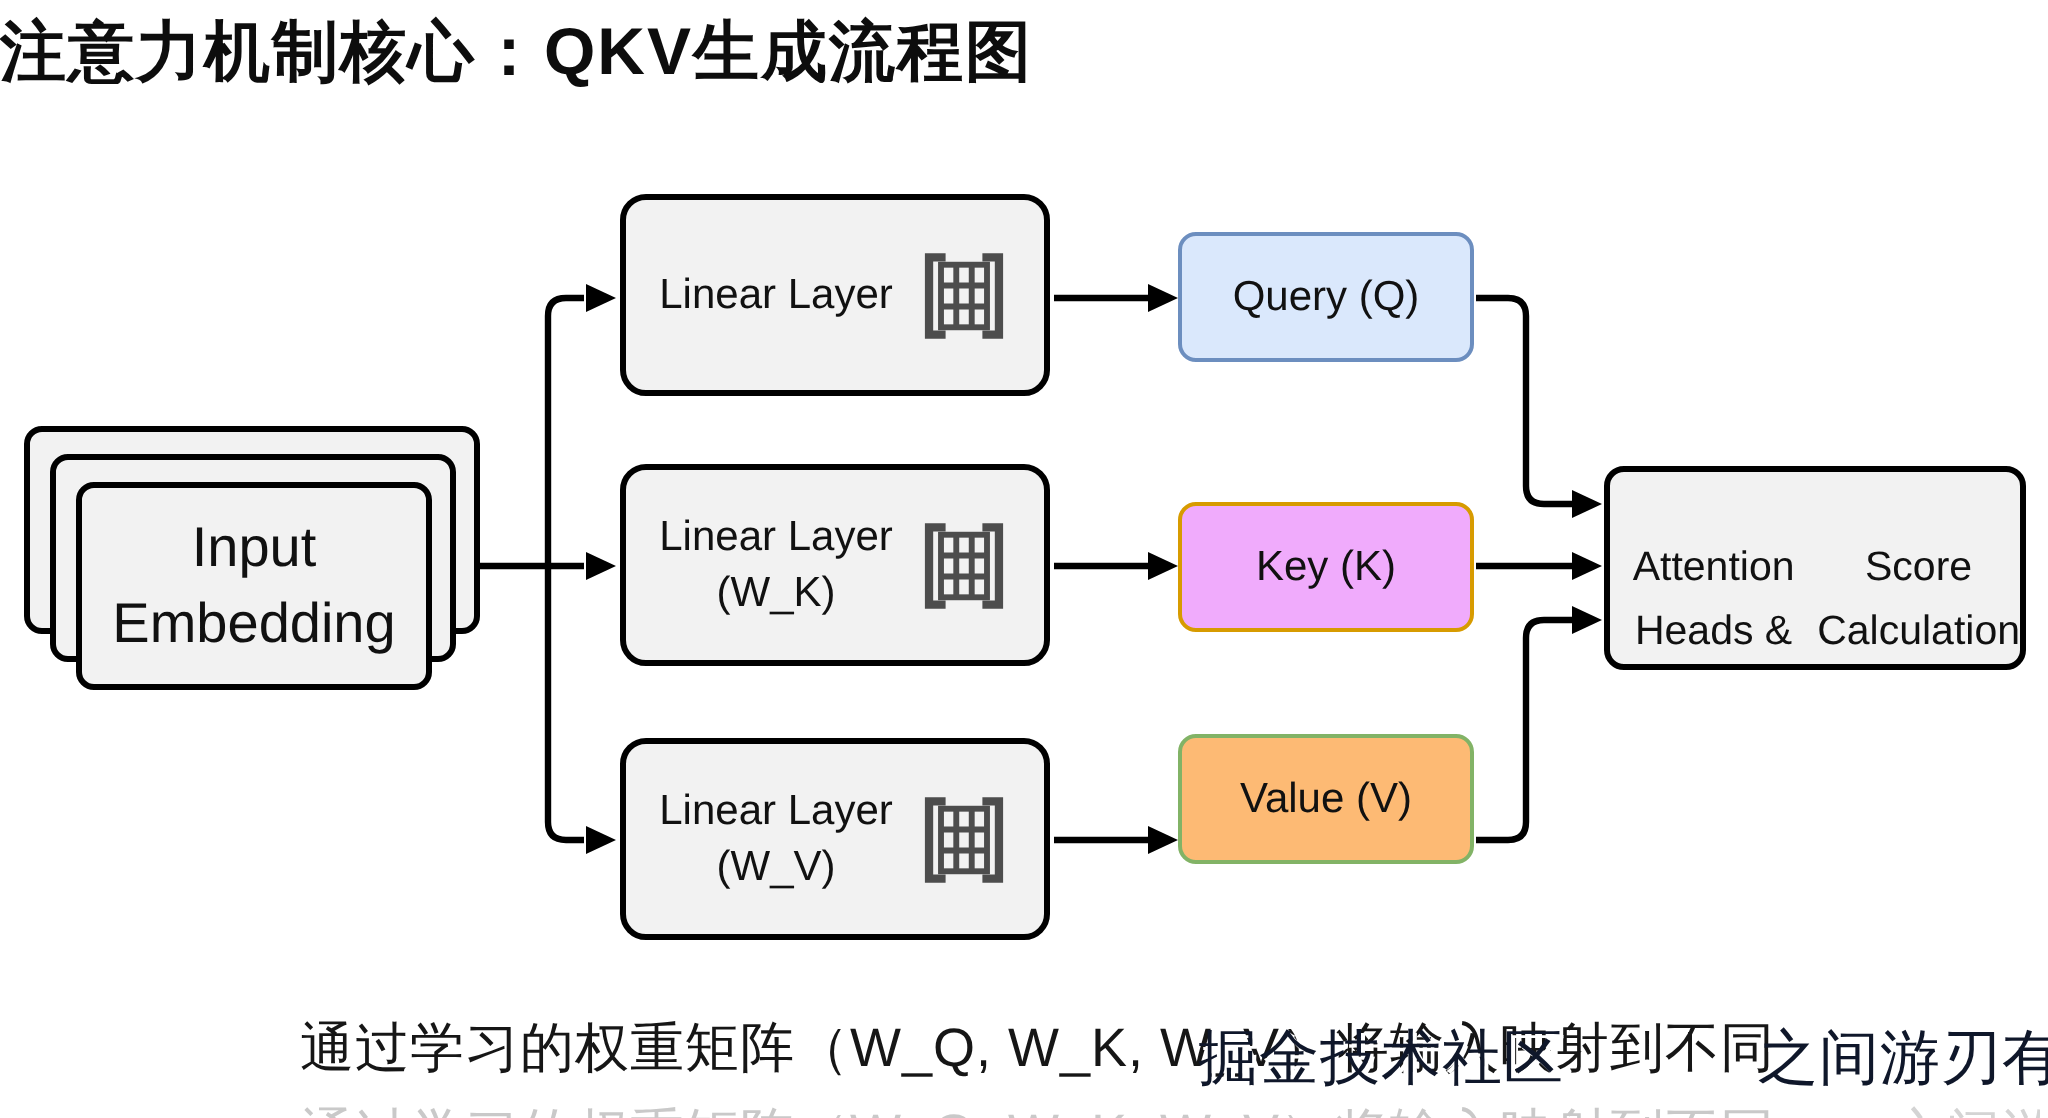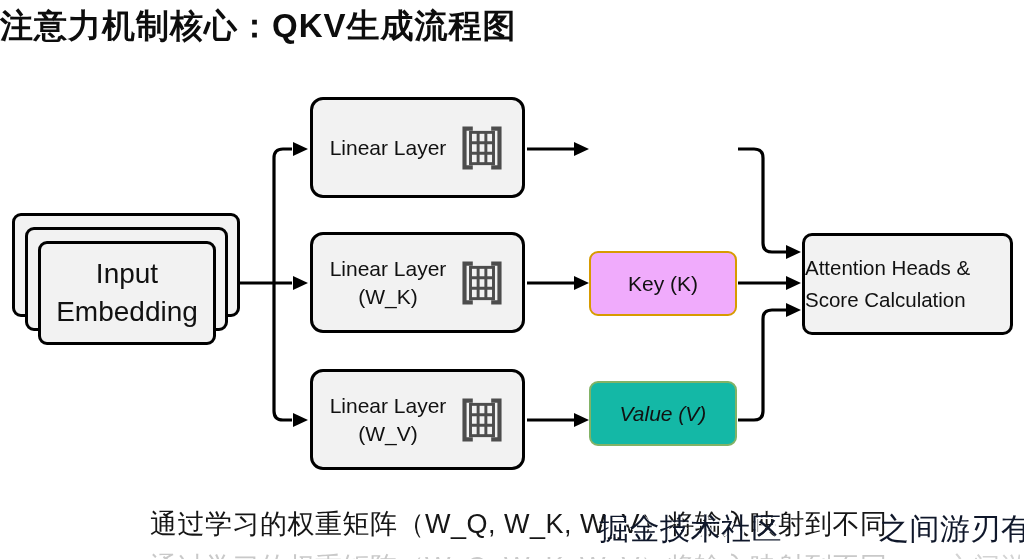--- a/index.html
+++ b/index.html
@@ -34,25 +34,25 @@
   .ltext{text-align:center;font-size:21px;line-height:1.3;}
   .matrix-icon{flex:0 0 auto;}
 
   .pill{
     position:absolute;left:589px;width:148px;height:65px;border-radius:9px;
     border:2.5px solid #000;box-sizing:border-box;
     display:flex;align-items:center;justify-content:center;font-size:21px;
   }
   .pill-query{top:116px;background:#dae8fc;border-color:#6c8ebf;}
   .pill-key{top:251px;background:#f0abfc;border-color:#d79b00;}
-  .pill-value{top:381px;background:#14b8a6;border-color:#82b366;font-style:italic;}
+  .pill-value{top:367px;background:#fdba74;border-color:#82b366;}
 
   .attention{
     left:802px;top:233px;width:211px;height:102px;border-radius:10px;
-    display:flex;flex-direction:column;align-items:flex-start;justify-content:center;
+    display:flex;flex-direction:row;align-items:flex-end;justify-content:center;
     text-align:center;font-size:20.5px;line-height:1.55;
   }
 
   .caption{
     position:absolute;left:150px;top:506px;font-size:27px;color:#161616;
     white-space:nowrap;letter-spacing:0.5px;
   }
   .watermark{
     position:absolute;left:599px;top:509px;font-size:30px;
     color:#0f172a;text-shadow:2px 2px 0 #ffffff;
@@ -139,20 +139,23 @@
       <div>(W_V)</div>
     </div>
     <svg class="matrix-icon" width="46" height="48" viewBox="0 0 50 52" fill="none" stroke="#4d4d4d">
       <path d="M15 5 H6 V47 H15" stroke-width="4.5"></path>
       <path d="M35 5 H44 V47 H35" stroke-width="4.5"></path>
       <rect x="12.5" y="9" width="25" height="34" stroke-width="3.2"></rect>
       <path d="M20.8 9 V43 M29.2 9 V43 M12.5 20.3 H37.5 M12.5 31.7 H37.5" stroke-width="3.2"></path>
     </svg>
   </div>
 
+  <div class="pill pill-query">
+    <span>Query (Q)</span>
+  </div>
   <div class="pill pill-key">
     <span>Key (K)</span>
   </div>
   <div class="pill pill-value">
     <span>Value (V)</span>
   </div>
 
   <div class="gray-box attention">
     <div>Attention Heads &amp;</div>
     <div>Score Calculation</div>

